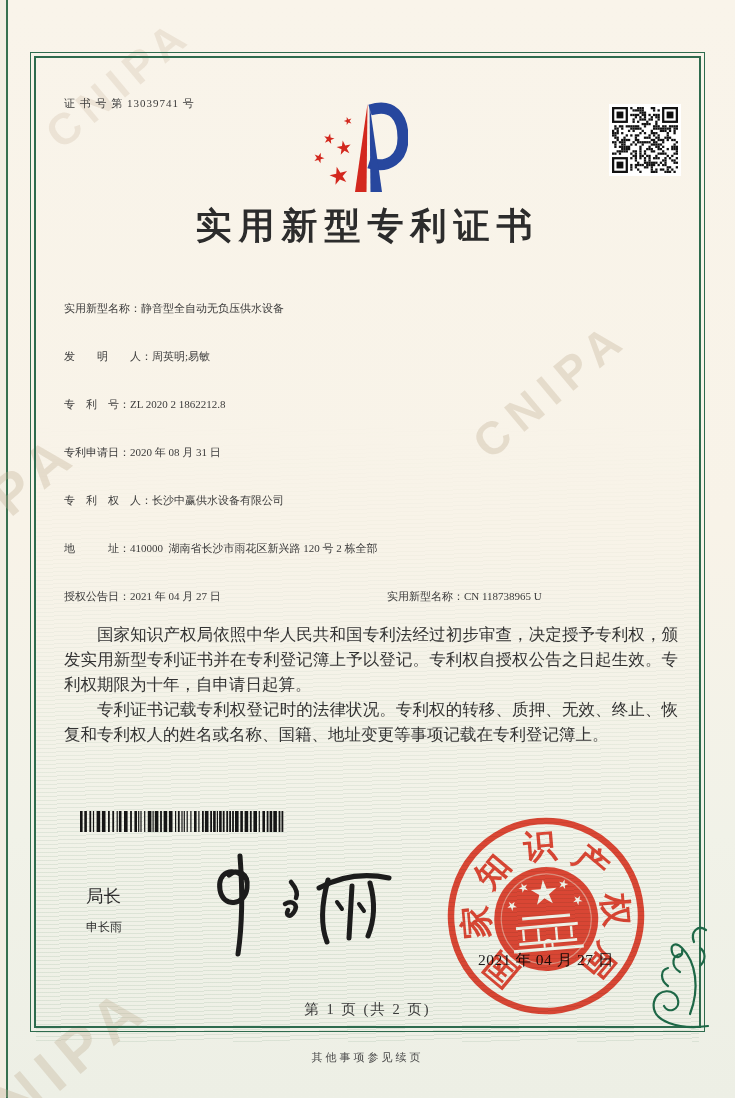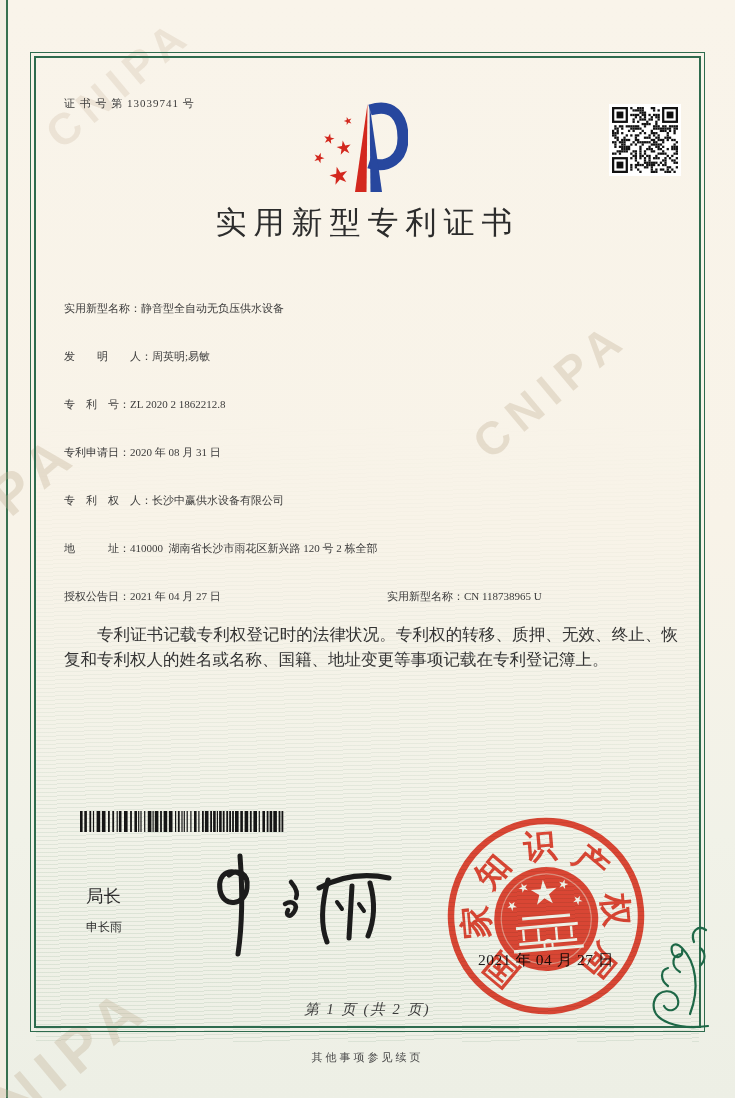--- a/index.html
+++ b/index.html
@@ -15,39 +15,39 @@
   .frame-inner{position:absolute;inset:3px;border:2.5px solid #2e6b4e;}
   .wm{position:absolute;font-family:"Liberation Sans","DejaVu Sans",sans-serif;font-weight:700;
     color:rgba(190,170,142,.32);transform:rotate(-40deg);transform-origin:0 0;pointer-events:none;white-space:pre;}
   .wm1{font-size:46px;letter-spacing:9px;left:462px;top:428px;}
   .wm2{font-size:56px;letter-spacing:10px;left:-120px;top:560px;}
   .wm3{font-size:60px;letter-spacing:10px;left:-60px;top:1120px;}
   .wm4{font-size:44px;letter-spacing:8px;left:36px;top:120px;color:rgba(190,170,142,.22);}
   .cert-no{position:absolute;left:64px;top:96px;font-size:11px;letter-spacing:1px;color:#3a3a3a;white-space:pre;}
   .logo{position:absolute;left:303px;top:100px;}
   .qr-wrap{position:absolute;left:609px;top:104px;width:66px;height:66px;background:#fff;padding:3px;}
-  .title{position:absolute;left:0;width:100%;top:202px;text-align:center;font-size:31px;font-weight:400;
+  .title{position:absolute;left:0;width:100%;top:202px;text-align:center;font-size:36px;font-weight:700;
     letter-spacing:7px;color:#2c2c2c;}
   .fields{position:absolute;left:64px;top:284px;width:614px;}
   .field{height:48px;display:flex;align-items:center;font-size:11px;color:#3b3b3b;white-space:pre;position:relative;}
   .grant-right{position:absolute;left:323px;top:0;height:48px;display:flex;align-items:center;white-space:pre;}
   .paras{position:absolute;left:64px;top:622px;width:614px;}
   .paras p{margin:0;font-size:16.5px;line-height:25px;text-align:justify;text-indent:2em;color:#333;}
   .barcode{position:absolute;left:80px;top:811px;}
   .signer-title{position:absolute;left:86px;top:884px;font-size:17.5px;color:#2f2f2f;text-align:center;}
   .signer-name{position:absolute;left:86px;top:919px;font-size:12px;color:#2f2f2f;}
   .autograph{position:absolute;left:193px;top:848px;}
   .seal-date{position:absolute;left:444px;top:950px;width:204px;text-align:center;font-size:15.5px;
     color:#1d1d1d;letter-spacing:.5px;white-space:pre;}
   .seal{position:absolute;left:443px;top:813px;width:206px;height:206px;transform:rotate(-5deg);
     mix-blend-mode:multiply;opacity:.93;}
   .seal text{font-family:"Liberation Serif","DejaVu Serif",serif;font-weight:700;}
   .flourish{position:absolute;left:622px;top:920px;}
   .page-info{position:absolute;left:0;width:100%;top:1000px;text-align:center;font-size:14.5px;
-    color:#3a3a3a;letter-spacing:2px;white-space:pre;font-style:italic;}
+    color:#3a3a3a;letter-spacing:2px;white-space:pre;}
   .note{position:absolute;left:0;width:100%;top:1050px;text-align:center;font-size:11px;
     color:#4a4a4a;letter-spacing:3px;}
 </style>
 </head>
 <body>
 
 <svg width="0" height="0" style="position:absolute" aria-hidden="true">
   <defs>
     <path id="star5" d="M0,-10 L2.23,-3.07 L9.51,-3.09 L3.61,1.17 L5.88,8.09 L0,3.8 L-5.88,8.09 L-3.61,1.17 L-9.51,-3.09 L-2.23,-3.07 Z"></path>
   </defs>
@@ -415,20 +415,21 @@
     <div class="field">
       <span>地　　　址：</span><span>410000  湖南省长沙市雨花区新兴路 120 号 2 栋全部</span>
     </div>
     <div class="field">
       <span>授权公告日：</span><span>2021 年 04 月 27 日</span>
       <span class="grant-right"><span>实用新型名称：</span><span>CN 118738965 U</span></span>
     </div>
   </div>
 
   <div class="paras">
+    <p>国家知识产权局依照中华人民共和国专利法经过初步审查，决定授予专利权，颁发实用新型专利证书并在专利登记簿上予以登记。专利权自授权公告之日起生效。专利权期限为十年，自申请日起算。</p>
     <p>专利证书记载专利权登记时的法律状况。专利权的转移、质押、无效、终止、恢复和专利权人的姓名或名称、国籍、地址变更等事项记载在专利登记簿上。</p>
   </div>
 
   <svg id="barcode-svg" class="barcode" width="206" height="21" viewBox="0 0 206 21">
       <rect x="0" y="0" width="2.6" height="21" fill="#151515"></rect>
       <rect x="4.3" y="0" width="2.6" height="21" fill="#151515"></rect>
       <rect x="9.399999999999999" y="0" width="1.8" height="21" fill="#151515"></rect>
       <rect x="12.899999999999999" y="0" width="1.2" height="21" fill="#151515"></rect>
       <rect x="16.599999999999998" y="0" width="3.6" height="21" fill="#151515"></rect>
       <rect x="21.9" y="0" width="3.6" height="21" fill="#151515"></rect>

